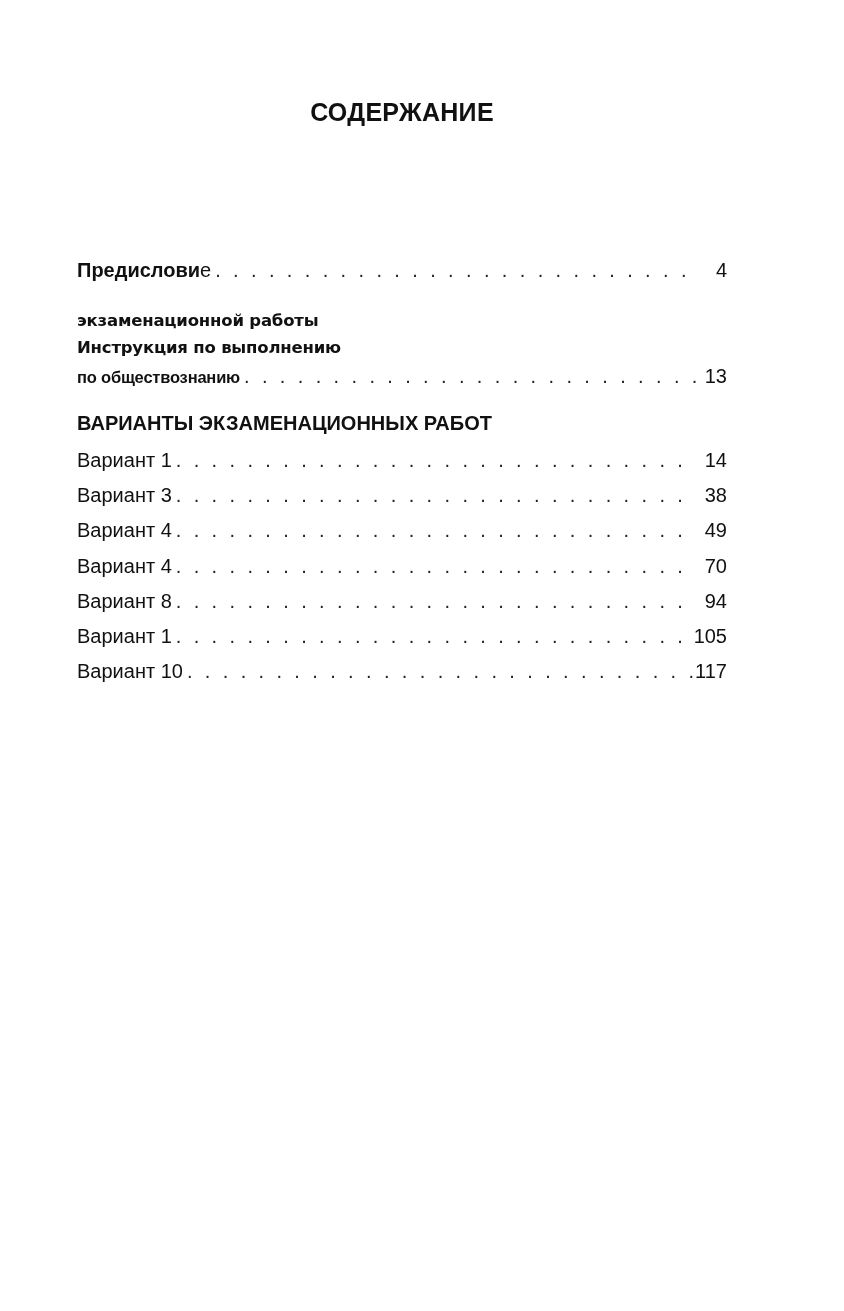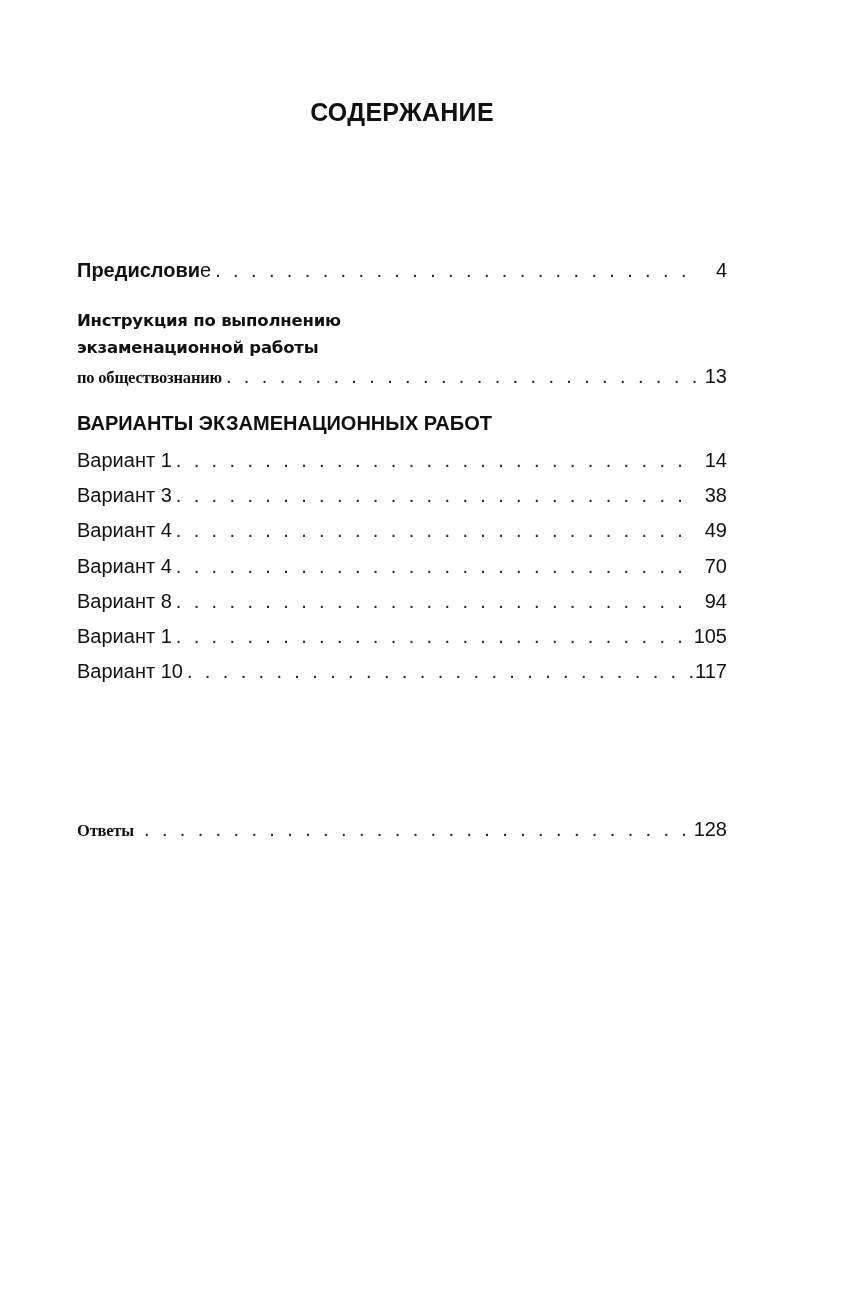--- a/index.html
+++ b/index.html
@@ -19,21 +19,21 @@
     .row .label { flex: 0 0 auto; text-align: center; }
     .row .dots {
       flex: 1 1 auto; overflow: hidden; margin: 0 4px 0 4px;
       letter-spacing: 3.4px; color: #222;
     }
     .row .dots::before {
       content: ". . . . . . . . . . . . . . . . . . . . . . . . . . . . . . . . . . . . . . . . . . . . . . . . . . . . . . . . . . . . . . . . . . . . . . . . . . . . . .";
     }
     .row .page-num { flex: 0 0 auto; text-align: right; min-width: 26px; }
     .bold { font-weight: bold; }
-    .cond { font-family: Liberation Serif, serif; font-weight: bold; font-size: 16.5px; letter-spacing: -0.2px; }
+    .cond { font-family: Liberation Sans, sans-serif; font-weight: bold; font-size: 16.5px; letter-spacing: -0.2px; }
     .plain-e { font-weight: normal; }
     .multi-line { font-family: "DejaVu Sans", sans-serif; font-weight: bold; font-size: 16.5px; line-height: 27px; letter-spacing: -0.2px; }
     .section-heading {
       position: absolute; left: 77px; top: 412px;
       font-family: "Liberation Sans", sans-serif; font-weight: bold; font-size: 20px;
     }
   </style>
 </head>
 <body>
 
@@ -43,22 +43,22 @@
 
   <div class="toc" style="top:253px;">
     <div class="row">
       <span class="label"><span class="bold">Предислови</span><span class="plain-e">е</span></span>
       <span class="dots"></span>
       <span class="page-num">4</span>
     </div>
   </div>
 
   <div class="toc" style="top:307px;">
+    <div class="multi-line">экзаменационной работы</div>
     <div class="multi-line">Инструкция по выполнению</div>
-    <div class="multi-line">экзаменационной работы</div>
     <div class="row" style="line-height:30px;">
       <span class="label cond">по обществознанию</span>
       <span class="dots"></span>
       <span class="page-num">13</span>
     </div>
   </div>
 
   <div class="section-heading">ВАРИАНТЫ ЭКЗАМЕНАЦИОННЫХ РАБОТ</div>
 
   <div class="toc" style="top:443px;">
@@ -92,21 +92,14 @@
       <span class="dots" style="margin-right:0;"></span>
       <span class="page-num">105</span>
     </div>
     <div class="row">
       <span class="label">Вариант 10</span>
       <span class="dots" style="margin-right:0;"></span>
       <span class="page-num">117</span>
     </div>
   </div>
 
-  <div class="toc" style="top:812px;">
-    <div class="row">
-      <span class="label cond">Ответы</span>
-      <span class="dots" style="margin-left:10px; margin-right:0;"></span>
-      <span class="page-num">128</span>
-    </div>
-  </div>
 
 </div>
 
 </body></html>

